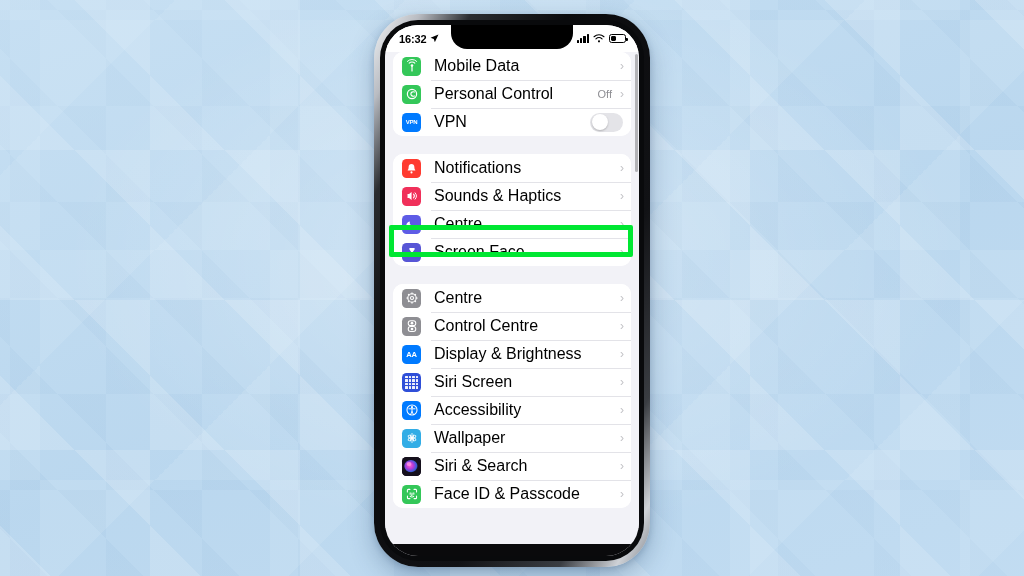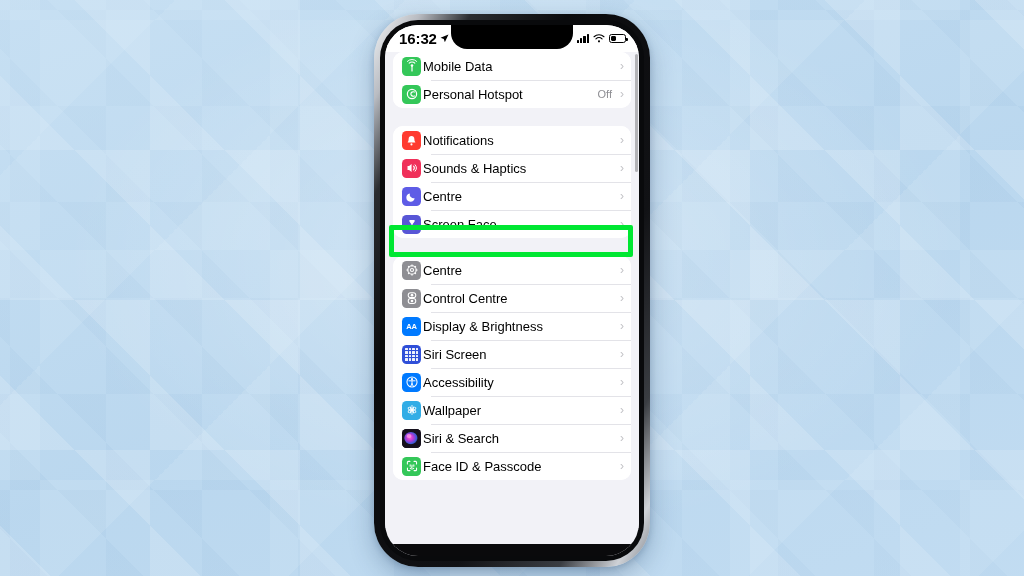--- a/index.html
+++ b/index.html
@@ -80,21 +80,21 @@
     align-items: center;
     justify-content: space-between;
     padding: 0 13px 0 14px;
     box-sizing: border-box;
     z-index: 3;
   }
   #status-left {
     display: flex;
     align-items: center;
     gap: 3px;
-    font-size: 15px;
+    font-size: 11px;
     font-weight: bold;
     color: #000;
     letter-spacing: -0.1px;
   }
   #status-right {
     display: flex;
     align-items: center;
     gap: 4px;
   }
   .notch {
@@ -180,22 +180,22 @@
     border-radius: 4.6px;
     flex: 0 0 auto;
     display:flex; align-items:center; justify-content:center;
     color:#fff;
     font-size: 8px;
     overflow:hidden;
     position:relative;
   }
   .label {
     flex: 1 1 auto;
-    margin-left: 2px;
-    font-size: 13px;
+    margin-left: 13px;
+    font-size: 16px;
     color:#000;
     white-space: nowrap;
   }
   .value {
     font-size: 11px;
     color:#8e8e93;
   }
   .chev {
     width: 12px;
     margin-right: 7px;
@@ -320,23 +320,32 @@
                 <span class="label">Mobile Data</span>
                 <span class="chev">›</span>
               </div>
               <div class="row">
                 <span class="ico" style="background: rgb(52, 199, 89);">
                   <svg width="14" height="14" viewBox="0 0 20 20">
                     <circle cx="10" cy="10" r="6.6" stroke="#fff" stroke-width="1.7" fill="none"></circle>
                     <path d="M13.4 7.2c-2.6-1.2-5 .6-5 2.8s2.4 4 5 2.8" stroke="#fff" stroke-width="1.7" fill="none" stroke-linecap="round"></path>
                   </svg>
                 </span>
-                <span class="label">Personal Hotspot</span>
+                <span class="label">Personal Control</span>
                 <span class="value">Off</span>
                 <span class="chev">›</span>
+              </div>
+              <div class="row">
+                <span class="ico" style="background: rgb(0, 122, 255);">
+                  <span style="font-size:6px;font-weight:bold;letter-spacing:-0.2px;">VPN</span>
+                </span>
+                <span class="label">VPN</span>
+                <span class="toggle">
+                  <span class="knob"></span>
+                </span>
               </div>
             </div>
             <div class="group">
               <div class="row">
                 <span class="ico" style="background: rgb(255, 59, 48);">
                   <svg width="13" height="13" viewBox="0 0 20 20">
                     <path d="M10 3.2c-2.7 0-4.4 1.9-4.4 4.4 0 3.2-1 4.1-1.5 4.8-.2.3 0 .7.4.7h11c.4 0 .6-.4.4-.7-.5-.7-1.5-1.6-1.5-4.8 0-2.5-1.7-4.4-4.4-4.4z" fill="#fff"></path>
                     <circle cx="10" cy="16" r="1.6" fill="#fff"></circle>
                   </svg>
                 </span>

